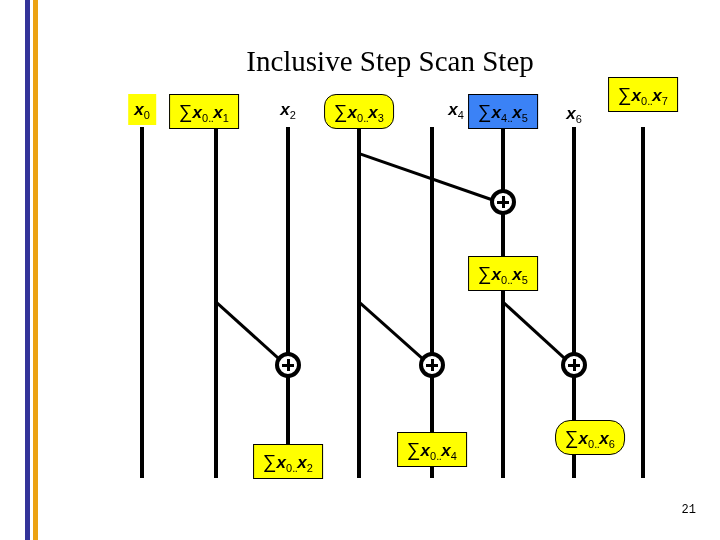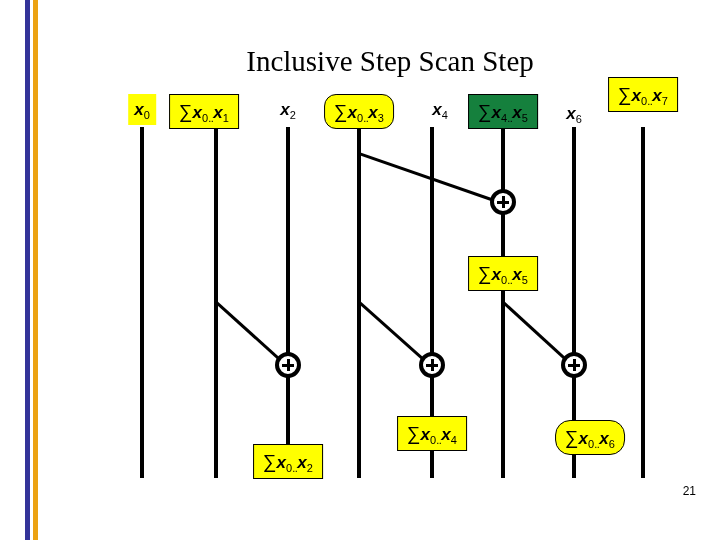--- a/index.html
+++ b/index.html
@@ -93,21 +93,21 @@
   }
   .node.boxed {
     border: 1.5px solid #000000;
     padding: 7px 9px;
   }
   .node.plain {
     padding: 7px 6px;
     border: none;
   }
   .node.fill-yellow { background: #ffff00; }
-  .node.fill-white  { background: #15803d; }
+  .node.fill-white  { background: #3b82f6; }
   .node.fill-none   { background: transparent; }
 
   .node i { font-style: italic; font-weight: bold; }
   .node .sig { font-style: normal; font-weight: normal; font-size: 19px; }
   .node sub {
     font-size: 11px;
     font-style: normal;
     font-weight: normal;
     vertical-align: baseline;
     position: relative;
@@ -117,24 +117,24 @@
     font-size: 11px;
     position: relative;
     top: 4px;
     letter-spacing: -0.5px;
   }
 
   
   #pagenum {
     position: absolute;
     right: 24px;
-    bottom: 42px;
+    bottom: 23px;
     font-size: 12px;
     color: #000000;
-    font-family: Liberation Sans, sans-serif;
+    font-family: Liberation Mono, monospace;
   }
 </style>
 </head>
 <body>
 
 <div id="slide">
 
   <div class="stripe stripe-blue"></div>
   <div class="stripe stripe-orange"></div>
 
@@ -160,25 +160,25 @@
       <div class="plus" title="+" style="left: 503px; top: 202px;"></div>
       <div class="plus" title="+" style="left: 288px; top: 365px;"></div>
       <div class="plus" title="+" style="left: 432px; top: 365px;"></div>
       <div class="plus" title="+" style="left: 574px; top: 365px;"></div>
     </div>
   <div id="node-layer">
       <div class="node plain fill-yellow" aria-label="x0" style="left: 142px; top: 94px;"><i>x</i><sub>0</sub></div>
       <div class="node boxed fill-yellow" aria-label="∑x0..x1" style="left: 204px; top: 94px;"><span class="sig">∑</span><i>x</i><sub>0</sub><span class="dots">..</span><i>x</i><sub>1</sub></div>
       <div class="node plain fill-none" aria-label="x2" style="left: 288px; top: 94px;"><i>x</i><sub>2</sub></div>
       <div class="node boxed fill-yellow" aria-label="∑x0..x3" style="left: 359px; top: 94px; border-radius: 12px;"><span class="sig">∑</span><i>x</i><sub>0</sub><span class="dots">..</span><i>x</i><sub>3</sub></div>
-      <div class="node plain fill-none" aria-label="x4" style="left: 440px; top: 94px;"><i>x</i><sub>4</sub></div>
+      <div class="node plain fill-none" aria-label="x4" style="left: 456px; top: 94px;"><i>x</i><sub>4</sub></div>
       <div class="node boxed fill-white" aria-label="∑x4..x5" style="left: 503px; top: 94px;"><span class="sig">∑</span><i>x</i><sub>4</sub><span class="dots">..</span><i>x</i><sub>5</sub></div>
       <div class="node plain fill-none" aria-label="x6" style="left: 574px; top: 98px;"><i>x</i><sub>6</sub></div>
       <div class="node boxed fill-yellow" aria-label="∑x0..x7" style="left: 643px; top: 77px;"><span class="sig">∑</span><i>x</i><sub>0</sub><span class="dots">..</span><i>x</i><sub>7</sub></div>
       <div class="node boxed fill-yellow" aria-label="∑x0..x5" style="left: 503px; top: 256px;"><span class="sig">∑</span><i>x</i><sub>0</sub><span class="dots">..</span><i>x</i><sub>5</sub></div>
       <div class="node boxed fill-yellow" aria-label="∑x0..x2" style="left: 288px; top: 444px;"><span class="sig">∑</span><i>x</i><sub>0</sub><span class="dots">..</span><i>x</i><sub>2</sub></div>
-      <div class="node boxed fill-yellow" aria-label="∑x0..x4" style="left: 432px; top: 416px;"><span class="sig">∑</span><i>x</i><sub>0</sub><span class="dots">..</span><i>x</i><sub>4</sub></div>
+      <div class="node boxed fill-yellow" aria-label="∑x0..x4" style="left: 432px; top: 432px;"><span class="sig">∑</span><i>x</i><sub>0</sub><span class="dots">..</span><i>x</i><sub>4</sub></div>
       <div class="node boxed fill-yellow" aria-label="∑x0..x6" style="left: 590px; top: 420px; border-radius: 15px;"><span class="sig">∑</span><i>x</i><sub>0</sub><span class="dots">..</span><i>x</i><sub>6</sub></div>
     </div>
 
   <div id="pagenum">21</div>
 
 </div>
 
 </body></html>

